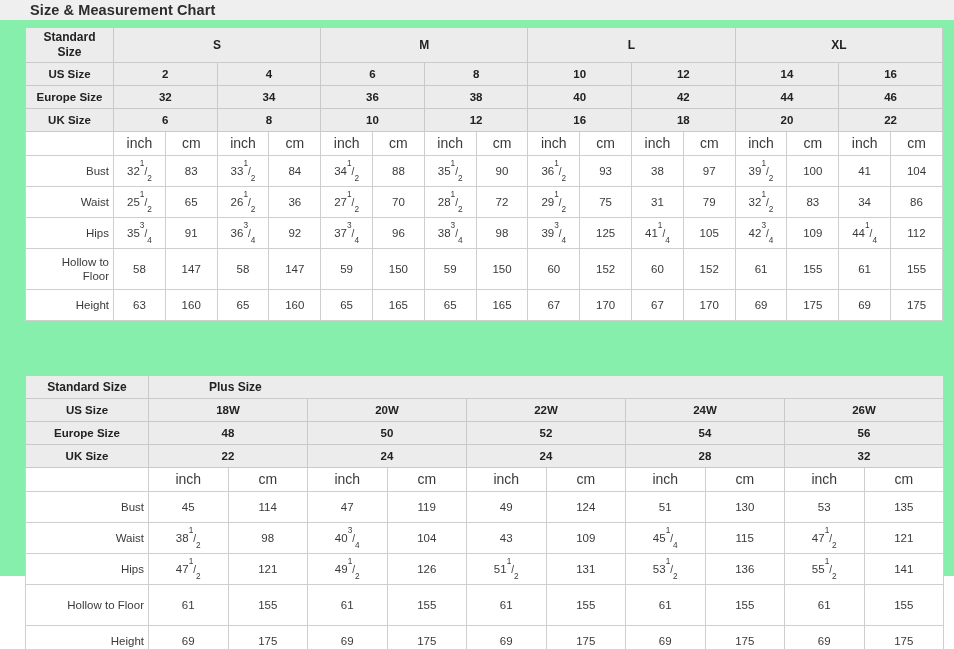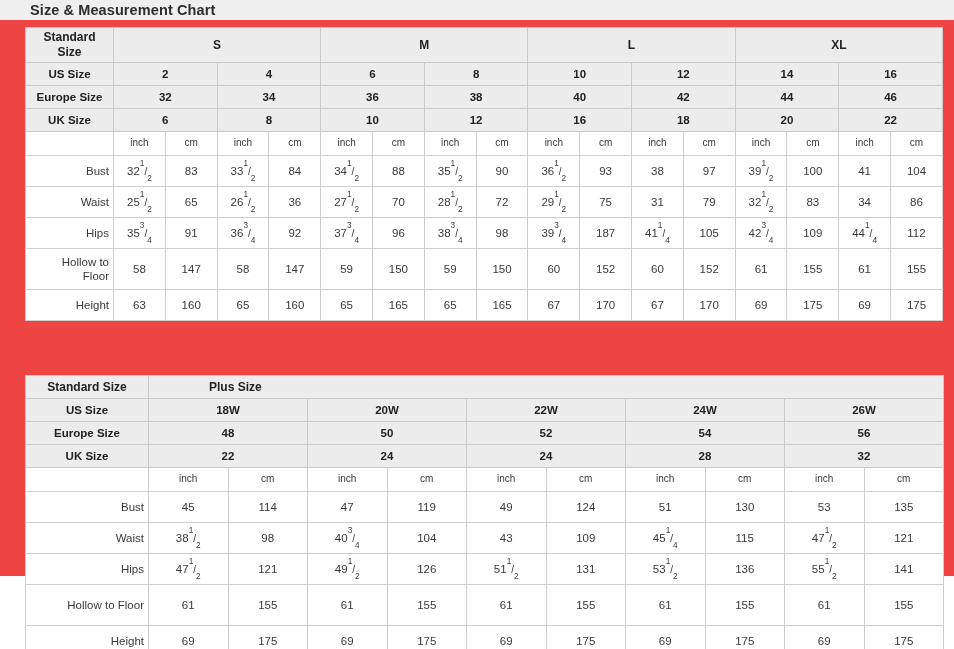--- a/index.html
+++ b/index.html
@@ -9,21 +9,21 @@
     width: 954px;
     height: 649px;
     background: #ffffff;
     font-family: "Liberation Sans", sans-serif;
     overflow: hidden;
   }
   #page {
     position: relative;
     width: 954px;
     height: 576px;
-    background: #ef4444;
+    background: #86efac;
   }
 
   
   .title-band {
     position: absolute;
     left: 0; top: 0;
     width: 954px;
     height: 20px;
     background: #efefef;
   }
@@ -95,21 +95,21 @@
   }
   
   .chart-table td.rowlabel {
     text-align: right;
     padding-left: 8px;
     font-size: 11.5px;
     color: #3a3a3a;
     background: #ffffff;
   }
   .chart-table td.unit {
-    font-size: 10px;
+    font-size: 14px;
     color: #3a3a3a;
   }
   .chart-table td.blank { background: #ffffff; }
 
   
   .r-grouphead td { height: 35px; }
   .r-sizes td     { height: 23px; }
   .r-units td     { height: 24px; }
   .r-meas td      { height: 31px; }
   .r-meas-tall td { height: 41px; text-align: center; }
@@ -255,21 +255,21 @@
           <td class="rowlabel">Hips</td>
           <td><span class="frac">35<sup>3</sup><span class="sl">/</span><sub>4</sub></span></td>
           <td>91</td>
           <td><span class="frac">36<sup>3</sup><span class="sl">/</span><sub>4</sub></span></td>
           <td>92</td>
           <td><span class="frac">37<sup>3</sup><span class="sl">/</span><sub>4</sub></span></td>
           <td>96</td>
           <td><span class="frac">38<sup>3</sup><span class="sl">/</span><sub>4</sub></span></td>
           <td>98</td>
           <td><span class="frac">39<sup>3</sup><span class="sl">/</span><sub>4</sub></span></td>
-          <td>187</td>
+          <td>125</td>
           <td><span class="frac">41<sup>1</sup><span class="sl">/</span><sub>4</sub></span></td>
           <td>105</td>
           <td><span class="frac">42<sup>3</sup><span class="sl">/</span><sub>4</sub></span></td>
           <td>109</td>
           <td><span class="frac">44<sup>1</sup><span class="sl">/</span><sub>4</sub></span></td>
           <td>112</td>
         </tr>
         <tr class="r-meas-tall">
           <td class="rowlabel">Hollow to Floor</td>
           <td>58</td>

